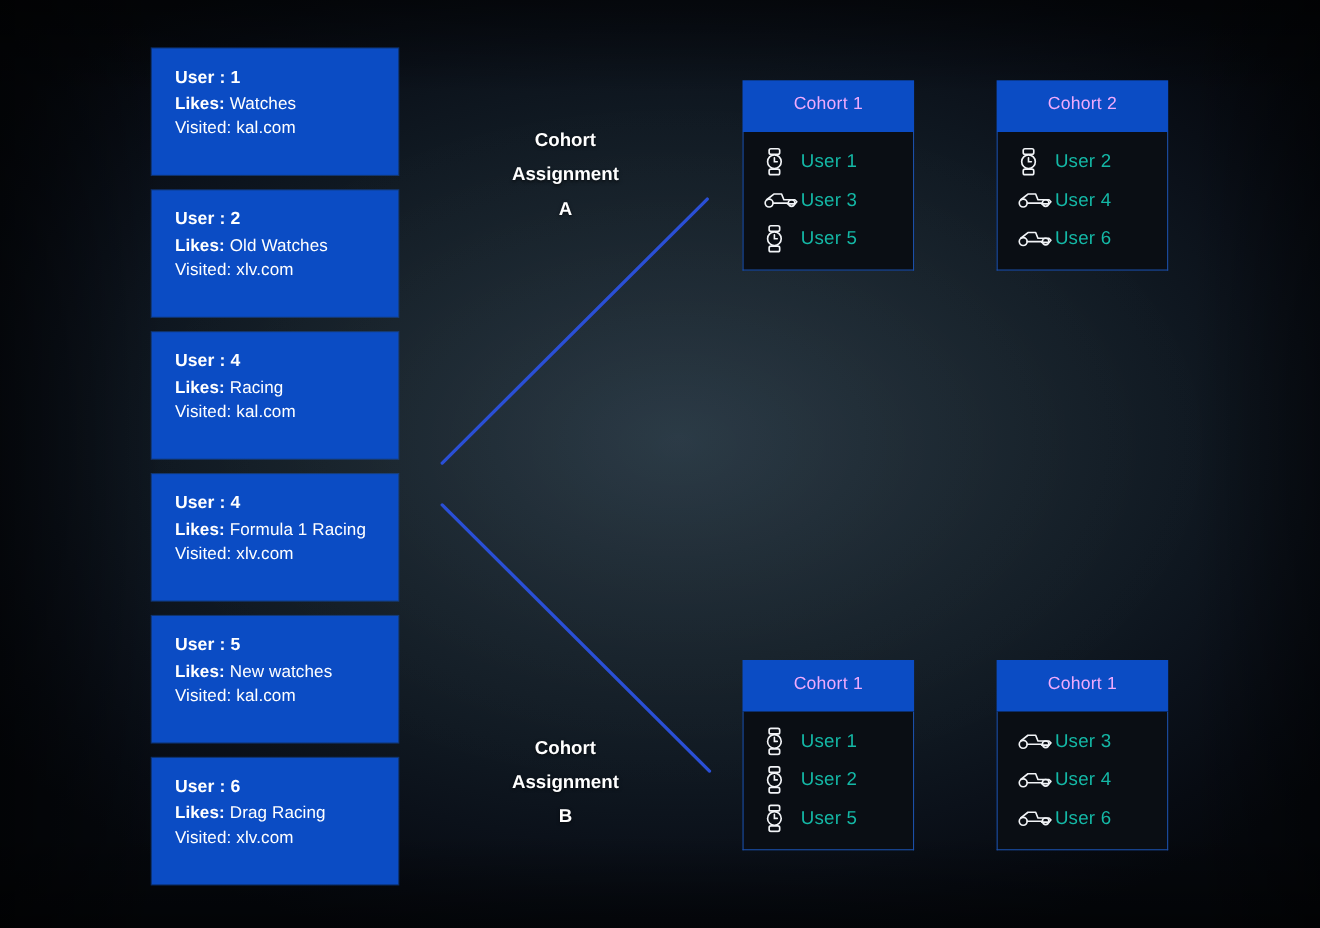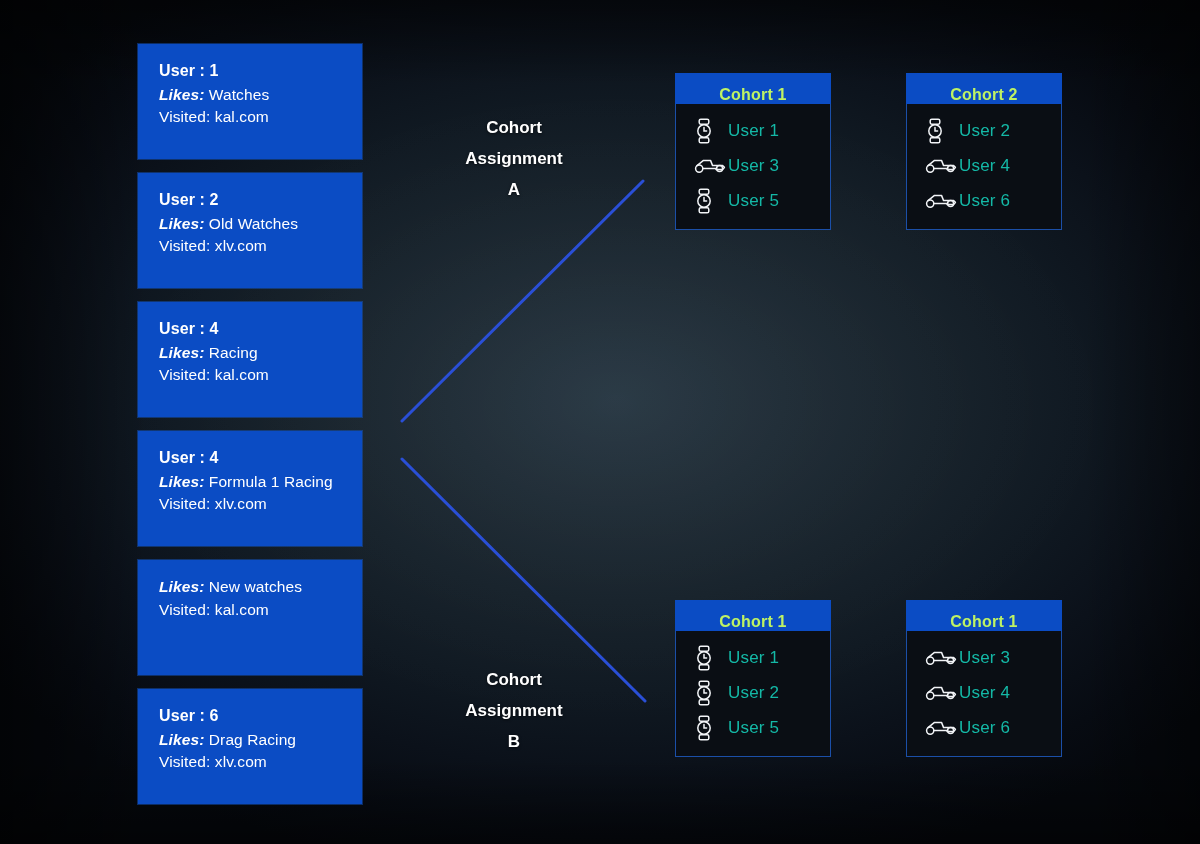--- a/index.html
+++ b/index.html
@@ -59,21 +59,21 @@
     font-size: 15.5px;
     line-height: 22.5px;
     white-space: nowrap;
     letter-spacing: 0.1px;
   }
   .user-card .ln.title {
     font-weight: bold;
     font-size: 16px;
     padding-bottom: 1px;
   }
-  .user-card .lbl { font-weight: bold; font-style: italic; }
+  .user-card .lbl { font-weight: bold; }
 
   
   .assign {
     position: absolute;
     width: 180px;
     text-align: center;
     color: #ffffff;
     font-weight: bold;
     font-size: 17px;
     line-height: 31px;
@@ -91,25 +91,25 @@
   }
 
   
   .cohort {
     position: absolute;
     width: 156px;
     z-index: 4;
   }
   .cohort-head {
     background: #0B4CC4;
-    color: #bef264;
-    font-weight: bold;
+    color: #f0abfc;
+    font-weight: normal;
     font-size: 16px;
     text-align: center;
-    height: 31px;
+    height: 47px;
     line-height: 43px;
     letter-spacing: 0.2px;
   }
   .cohort-body {
     background: #0a0e14;
     border: 1px solid #1b4fa8;
     border-top: none;
     padding: 9px 0 11px 0;
     box-sizing: border-box;
   }
@@ -161,20 +161,21 @@
     <div class="ln"><span>Visited:</span> <span>kal.com</span></div>
   </div>
 
   <div class="user-card" style="top:431px">
     <div class="ln title">User : 4</div>
     <div class="ln"><span class="lbl">Likes:</span> <span>Formula 1 Racing</span></div>
     <div class="ln"><span>Visited:</span> <span>xlv.com</span></div>
   </div>
 
   <div class="user-card" style="top:560px">
+    <div class="ln title">User : 5</div>
     <div class="ln"><span class="lbl">Likes:</span> <span>New watches</span></div>
     <div class="ln"><span>Visited:</span> <span>kal.com</span></div>
   </div>
 
   <div class="user-card" style="top:689px">
     <div class="ln title">User : 6</div>
     <div class="ln"><span class="lbl">Likes:</span> <span>Drag Racing</span></div>
     <div class="ln"><span>Visited:</span> <span>xlv.com</span></div>
   </div>
 

